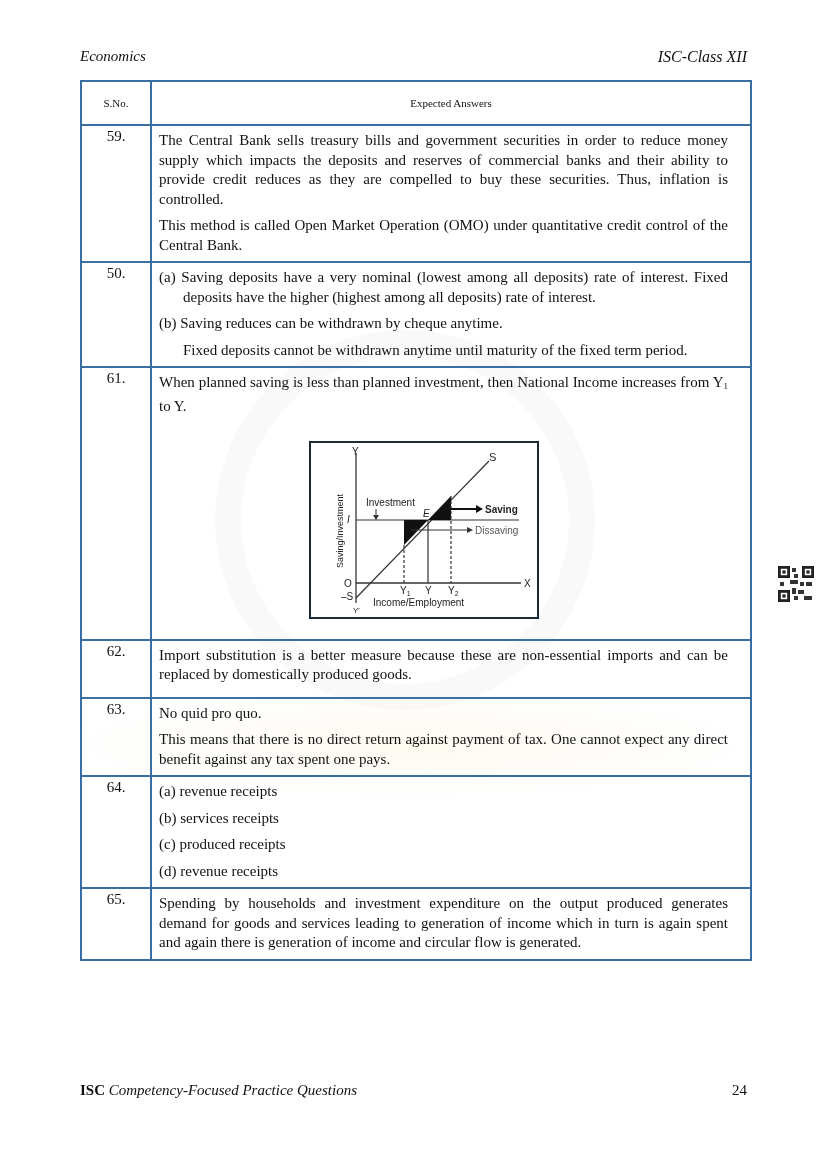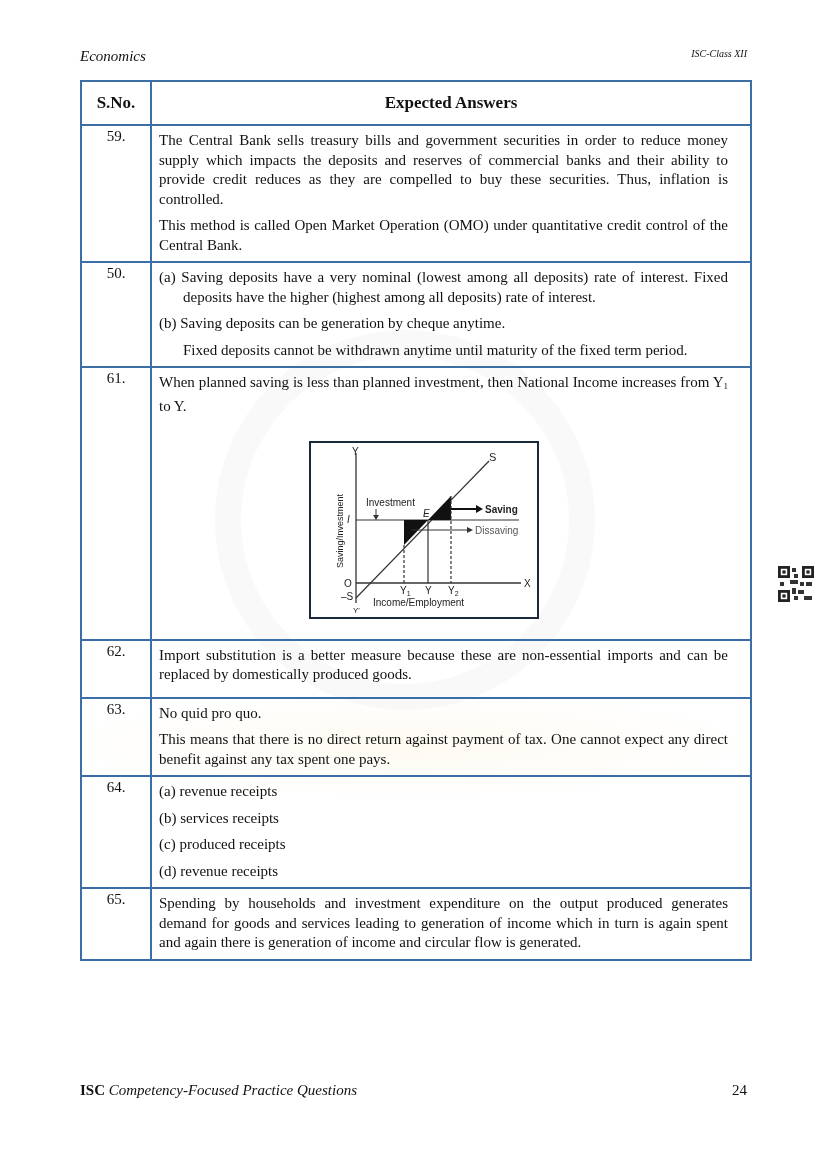--- a/index.html
+++ b/index.html
@@ -3,24 +3,24 @@
 <meta charset="utf-8">
 <style>
   html, body { margin: 0; padding: 0; background: #ffffff; }
   body { width: 827px; height: 1169px; position: relative; overflow: hidden;
          font-family: "Liberation Serif", serif; color: #111; }
   .watermark { position: absolute; left: 215px; top: 330px; width: 380px; height: 380px;
     border-radius: 50%; border: 26px solid rgba(200,200,200,0.10); box-sizing: border-box; }
   .watermark2 { position: absolute; left: 60px; top: 690px; width: 700px; height: 110px;
     background: radial-gradient(ellipse at center, rgba(250,235,200,0.25), rgba(255,255,255,0) 70%); }
   .hdr-left { position: absolute; left: 80px; top: 48px; font-style: italic; font-size: 15px; }
-  .hdr-right { position: absolute; right: 80px; top: 48px; font-style: italic; font-size: 10px; }
+  .hdr-right { position: absolute; right: 80px; top: 48px; font-style: italic; font-size: 16px; }
   table.answers { position: absolute; left: 80px; top: 80px; width: 672px; border-collapse: collapse; }
   table.answers td, table.answers th { border: 2px solid #3a6ea5; vertical-align: top; }
-  table.answers th { height: 40px; font-size: 17px; font-weight: bold; vertical-align: middle; }
+  table.answers th { height: 40px; font-size: 11px; font-weight: normal; vertical-align: middle; }
   th.sno { width: 66px; }
   td.num { text-align: center; font-size: 15px; padding-top: 2px; }
   td.ans { font-size: 15px; line-height: 19.5px; padding: 5px 22px 6px 7px; text-align: justify; }
   td.ans p { margin: 0 0 7px 0; }
   td.ans p:last-child { margin-bottom: 0; }
   .hang { padding-left: 24px; text-indent: -24px; margin: 0 0 7px 0; }
   .indent { padding-left: 24px; }
   .list-line { margin: 0; }
   .figure-wrap { text-align: center; padding: 18px 0 8px 0; }
   .figure { display: inline-block; width: 226px; height: 174px; border: 2px solid #1b2a3a; margin-left: -40px; background: #fff; }
@@ -55,21 +55,21 @@
     <td class="ans">
       <p>The Central Bank sells treasury bills and government securities in order to reduce money supply which impacts the deposits and reserves of commercial banks and their ability to provide credit reduces as they are compelled to buy these securities. Thus, inflation is controlled.</p>
       <p>This method is called Open Market Operation (OMO) under quantitative credit control of the Central Bank.</p>
     </td>
   </tr>
 
   <tr style="height:104px">
     <td class="num">50.</td>
     <td class="ans">
       <p class="hang">(a) Saving deposits have a very nominal (lowest among all deposits) rate of interest. Fixed deposits have the higher (highest among all deposits) rate of interest.</p>
-      <p class="list-line">(b) Saving deposits can be generation by cheque anytime.</p>
+      <p class="list-line">(b) Saving reduces can be withdrawn by cheque anytime.</p>
       <p class="list-line indent">Fixed deposits cannot be withdrawn anytime until maturity of the fixed term period.</p>
     </td>
   </tr>
 
   <tr style="height:252px">
     <td class="num">61.</td>
     <td class="ans">
       <p><span>When planned saving is less than planned investment, then National Income increases from Y</span><sub>1</sub><span> to Y.</span></p>
       <div class="figure-wrap">
         <div class="figure">

